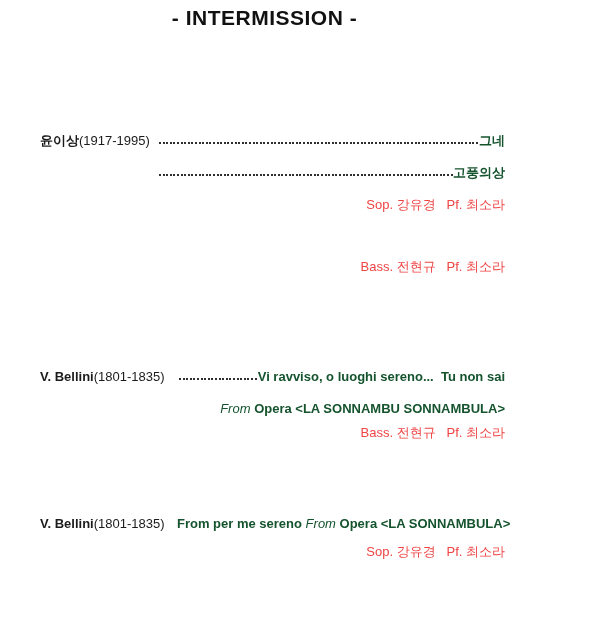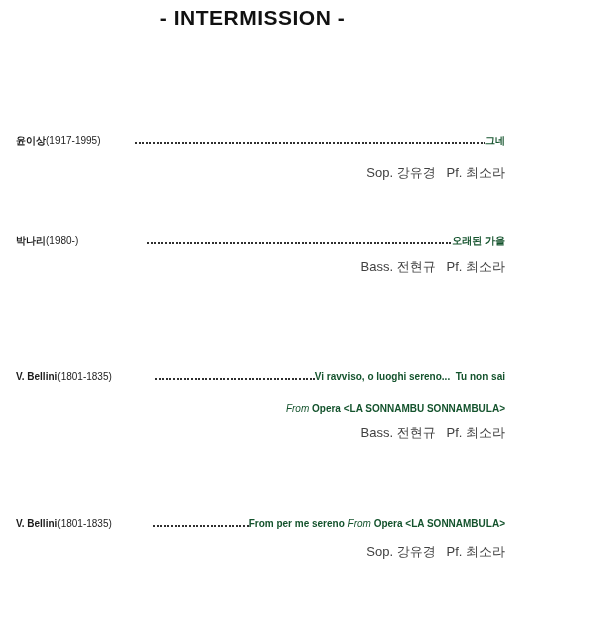--- a/index.html
+++ b/index.html
@@ -10,20 +10,21 @@
   body {
     width: 600px;
     height: 623px;
     overflow: hidden;
     font-family: "Liberation Sans", "DejaVu Sans", sans-serif;
     color: #1b1b1b;
   }
   .program {
     width: 505px;
     box-sizing: border-box;
+    padding-left: 24px;
   }
   .page-title {
     margin: 0;
     padding-top: 6px;
     font-size: 21px;
     line-height: 24px;
     font-weight: bold;
     letter-spacing: 0.5px;
     text-align: center;
     color: #111111;
@@ -33,21 +34,21 @@
   .g1 { margin-top: 52px; }
   .g2 { margin-top: 94px; }
   .g3 { margin-top: 75px; }
 
   .piece-line {
     display: flex;
     align-items: center;
     height: 16px;
     margin-bottom: 16px;
     padding-left: 16px;
-    font-size: 10px;
+    font-size: 13px;
     line-height: 16px;
   }
   .piece-line.no-leader {
     justify-content: flex-end;
     padding-left: 0;
   }
   .composer-cell {
     flex: 0 0 119px;
     white-space: pre;
     color: #1b1b1b;
@@ -75,48 +76,48 @@
     font-style: italic;
     font-weight: normal;
     margin-top: 18px;
   }
   .performer {
     height: 16px;
     font-size: 13px;
     line-height: 16px;
     text-align: right;
     white-space: pre;
-    color: #404040;
+    color: #ef4444;
   }
   .g1 .performer { margin-top: -6px; }
   .g2 .performer { margin-top: -8px; }
   .g3 .performer { margin-top: -4px; }
 </style>
 </head>
 <body>
 
 <div class="program">
 
   <h1 class="page-title">- INTERMISSION -</h1>
 
   <section class="group g0">
     <div class="piece-line">
       <span class="composer-cell"><span class="composer-name">윤이상</span><span class="composer-years">(1917-1995)</span></span>
       <span class="leader"></span>
       <span class="piece-title">그네</span>
     </div>
+    <div class="piece-line">
+      <span class="composer-cell"></span>
+      <span class="leader"></span>
+      <span class="piece-title">고풍의상</span>
+    </div>
     <div class="performer">Sop. 강유경   Pf. 최소라</div>
   </section>
 
   <section class="group g1">
-    <div class="piece-line">
-      <span class="composer-cell"><span class="composer-name">박나리</span><span class="composer-years">(1980-)</span></span>
-      <span class="leader"></span>
-      <span class="piece-title">오래된 가을</span>
-    </div>
     <div class="performer">Bass. 전현규   Pf. 최소라</div>
   </section>
 
   <section class="group g2">
     <div class="piece-line">
       <span class="composer-cell"><span class="composer-name">V. Bellini</span><span class="composer-years">(1801-1835)</span></span>
       <span class="leader"></span>
       <span class="piece-title">Vi ravviso, o luoghi sereno...  Tu non sai</span>
     </div>
     <div class="piece-line no-leader">

